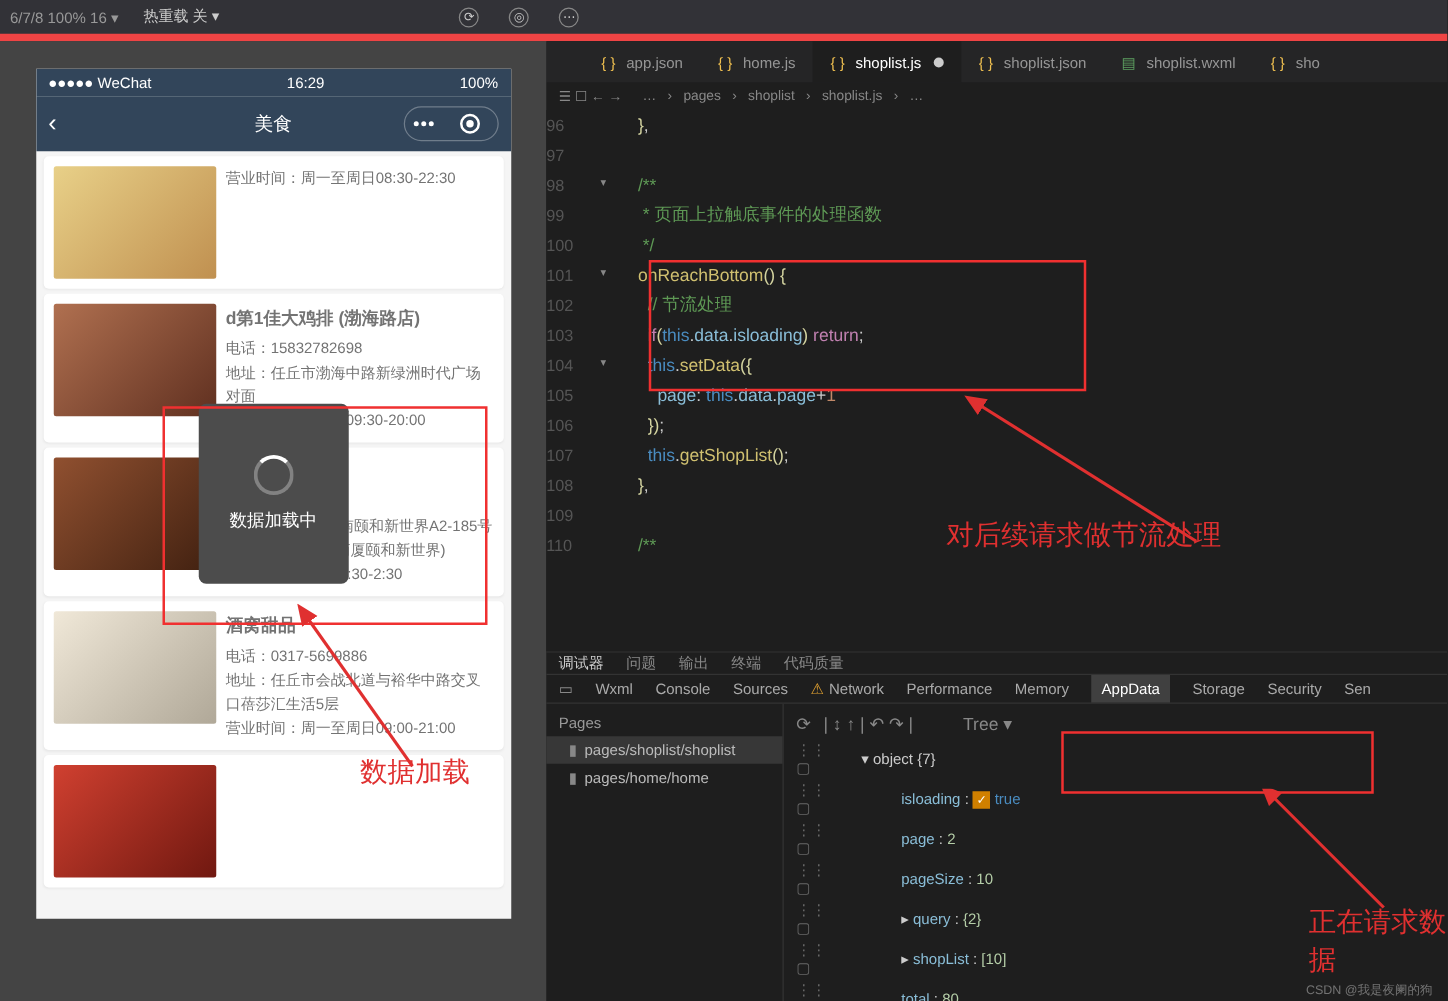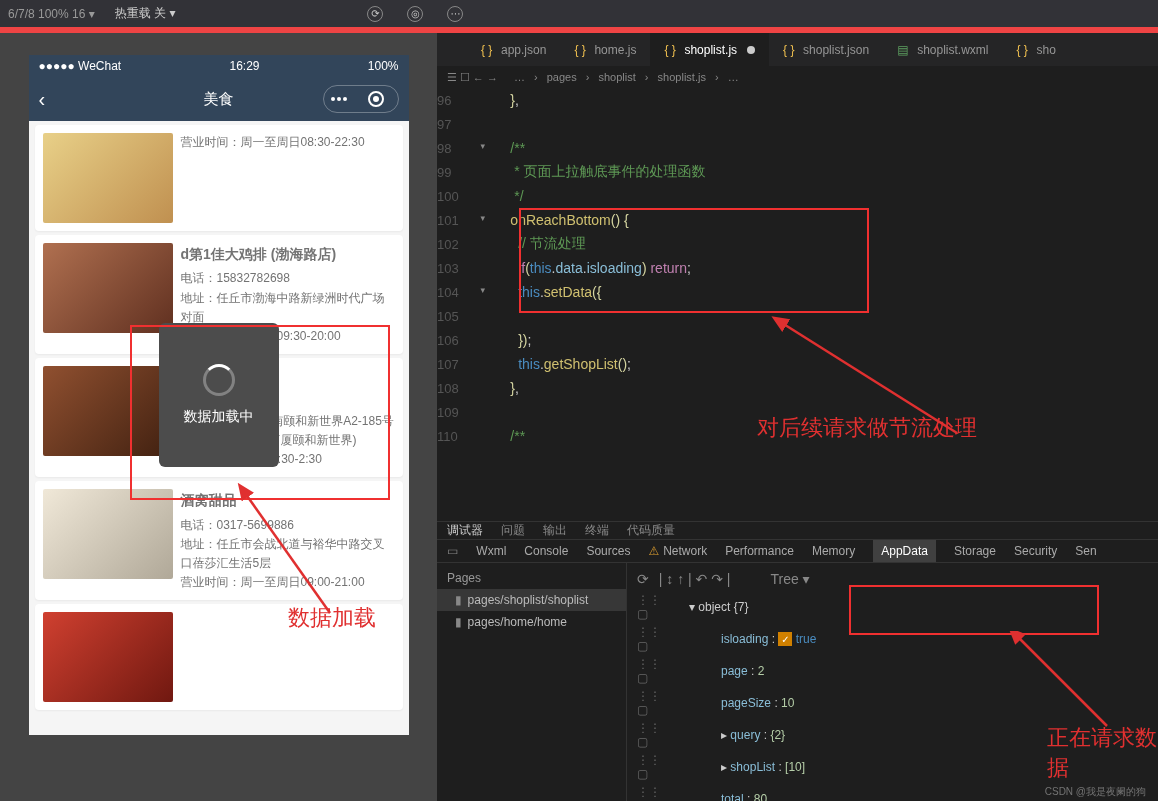--- a/index.html
+++ b/index.html
@@ -203,21 +203,21 @@
     <div class="code-area" id="code-area">
         <div class="code-line"><div class="gutter">96</div><div class="code-text">      <span class="c-brace">}</span>,</div></div>
         <div class="code-line"><div class="gutter">97</div><div class="code-text"></div></div>
         <div class="code-line"><div class="gutter">98<span class="fold">▾</span></div><div class="code-text">      <span class="c-comment">/**</span></div></div>
         <div class="code-line"><div class="gutter">99</div><div class="code-text">       <span class="c-comment">* 页面上拉触底事件的处理函数</span></div></div>
         <div class="code-line"><div class="gutter">100</div><div class="code-text">      <span class="c-comment"> */</span></div></div>
         <div class="code-line"><div class="gutter">101<span class="fold">▾</span></div><div class="code-text">      <span class="c-fn">onReachBottom</span><span class="c-brace">()</span> <span class="c-brace">{</span></div></div>
         <div class="code-line"><div class="gutter">102</div><div class="code-text">        <span class="c-comment">// 节流处理</span></div></div>
         <div class="code-line"><div class="gutter">103</div><div class="code-text">        <span class="c-kw">if</span><span class="c-brace">(</span><span class="c-this">this</span>.<span class="c-prop">data</span>.<span class="c-prop">isloading</span><span class="c-brace">)</span> <span class="c-kw">return</span>;</div></div>
         <div class="code-line"><div class="gutter">104<span class="fold">▾</span></div><div class="code-text">        <span class="c-this">this</span>.<span class="c-fn">setData</span><span class="c-brace">({</span></div></div>
-        <div class="code-line"><div class="gutter">105</div></div>
+        <div class="code-line"><div class="gutter">105</div><div class="code-text">          <span class="c-prop">page</span>: <span class="c-this">this</span>.<span class="c-prop">data</span>.<span class="c-prop">page</span>+<span class="c-str">1</span></div></div>
         <div class="code-line"><div class="gutter">106</div><div class="code-text">        <span class="c-brace">})</span>;</div></div>
         <div class="code-line"><div class="gutter">107</div><div class="code-text">        <span class="c-this">this</span>.<span class="c-fn">getShopList</span><span class="c-brace">()</span>;</div></div>
         <div class="code-line"><div class="gutter">108</div><div class="code-text">      <span class="c-brace">}</span>,</div></div>
         <div class="code-line"><div class="gutter">109</div><div class="code-text"></div></div>
         <div class="code-line"><div class="gutter">110</div><div class="code-text">      <span class="c-comment">/**</span></div></div>
         <div class="red-box" style="left:82px;top:120px;width:350px;height:105px;"></div>
         <div class="annotation" style="left:320px;top:325px;">对后续请求做节流处理</div>
         <svg class="arrow-svg" style="left:330px;top:225px;" width="210" height="140">
           <defs>
             <marker id="ah2b" markerWidth="10" markerHeight="10" refX="2" refY="3" orient="auto">

